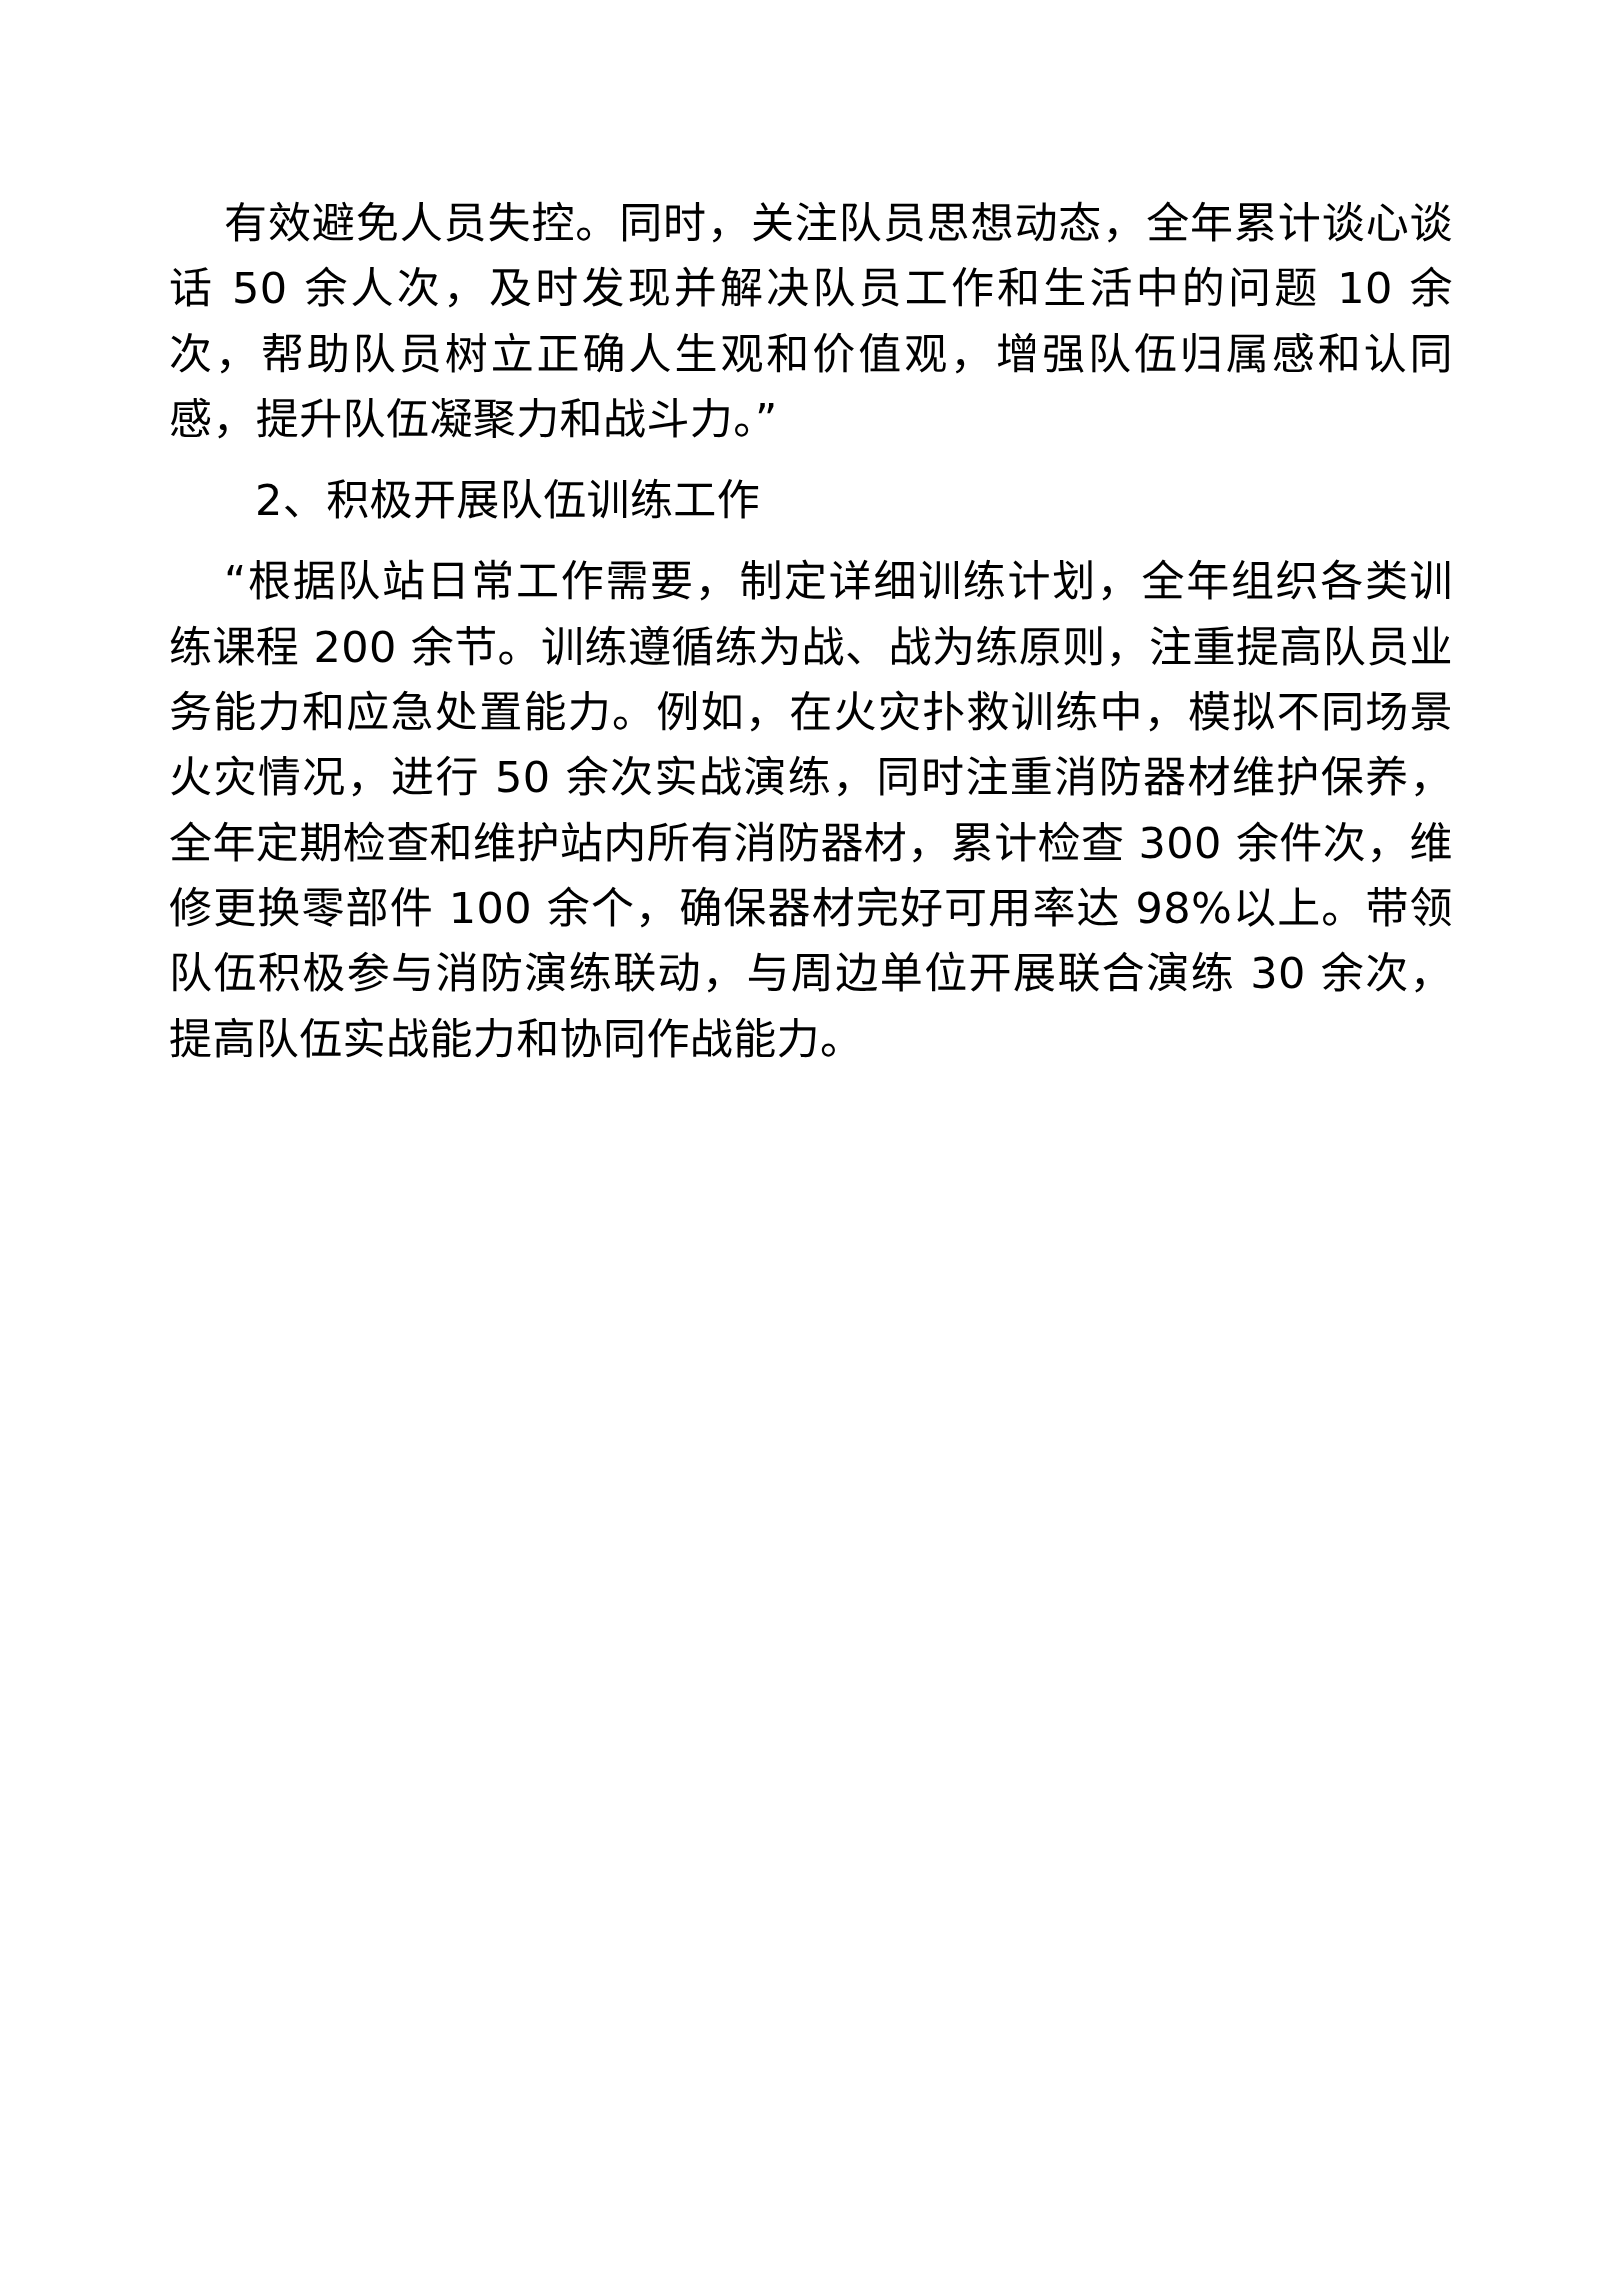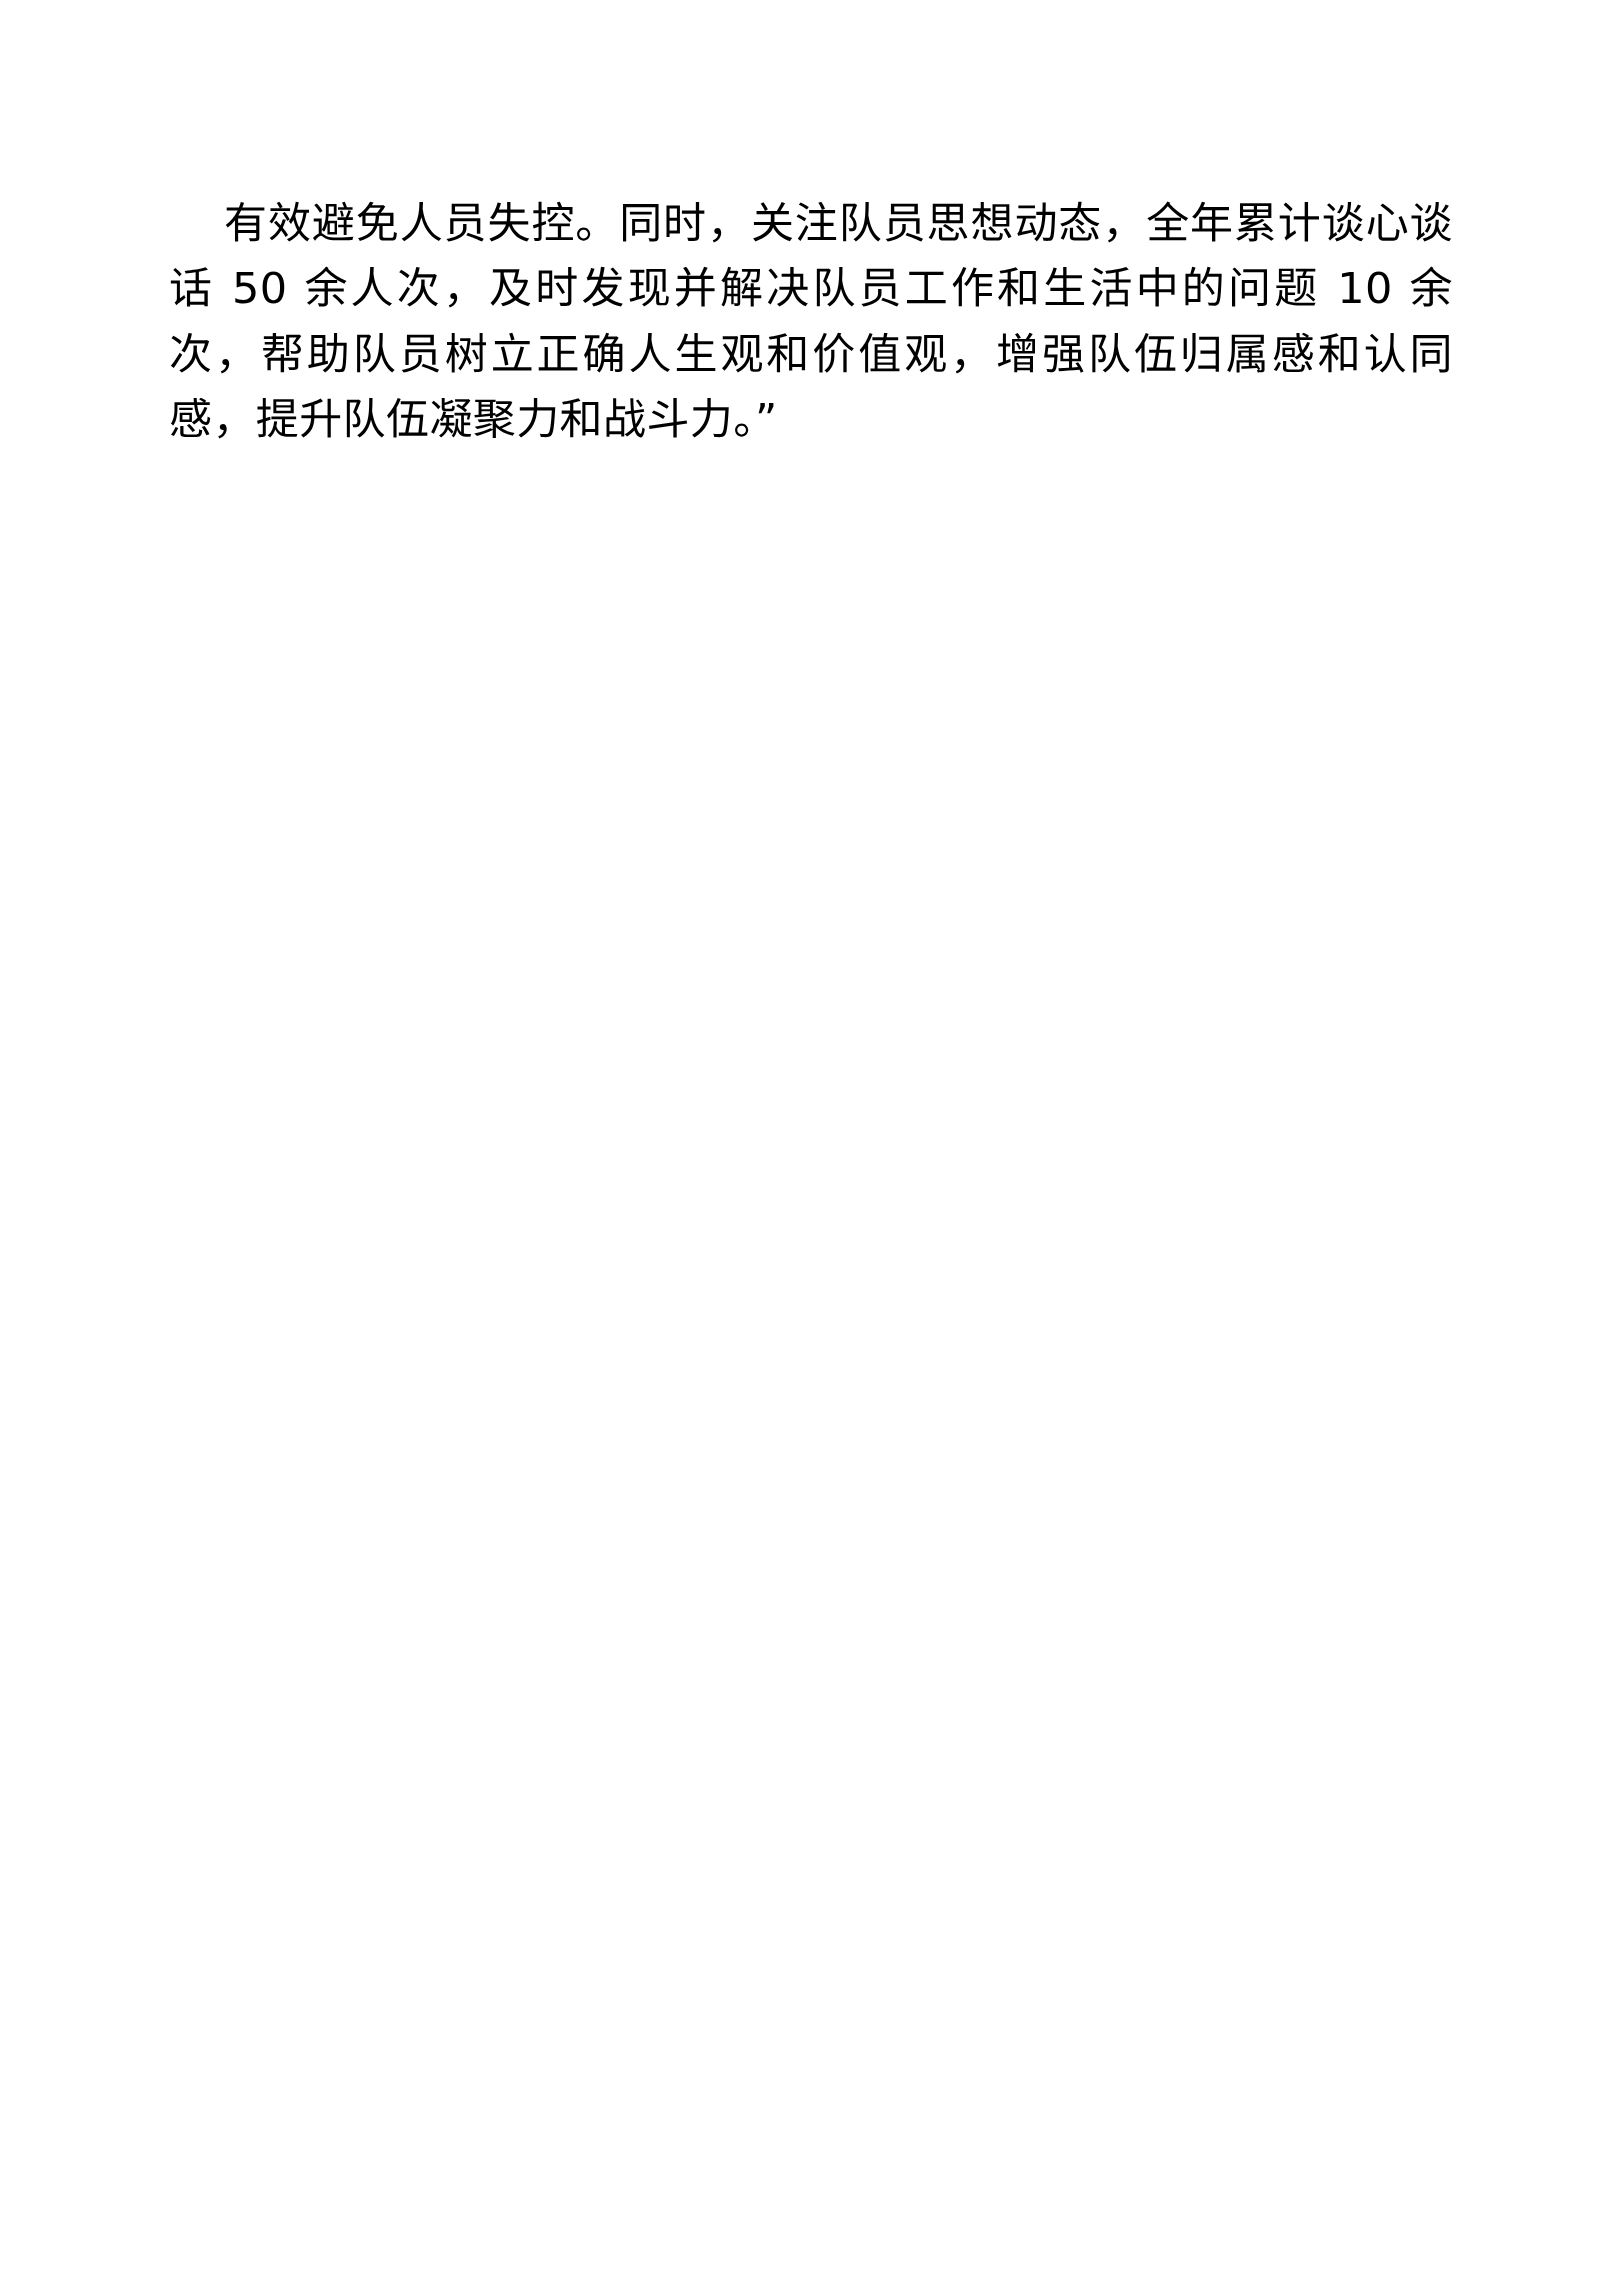--- a/index.html
+++ b/index.html
@@ -55,23 +55,25 @@
 </head>
 <body>
 
 <div class="page">
   <div class="doc-body">
 
     <p class="para indent-small">有效避免人员失控。同时，关注队员思想动态，全年累计谈心谈话 50 余人次，及时发现并解决队员工作和生活中的问题 10 余次，帮助队员树立正确人生观和价值观，增强队伍归属感和认同感，提升队伍凝聚力和战斗力。”</p>
 
     <div class="spacer-sm"></div>
 
+    <p class="para indent">2、积极开展队伍训练工作</p>
 
     <div class="spacer-sm"></div>
 
+    <p class="para indent-small">“根据队站日常工作需要，制定详细训练计划，全年组织各类训练课程 200 余节。训练遵循练为战、战为练原则，注重提高队员业务能力和应急处置能力。例如，在火灾扑救训练中，模拟不同场景火灾情况，进行 50 余次实战演练，同时注重消防器材维护保养，全年定期检查和维护站内所有消防器材，累计检查 300 余件次，维修更换零部件 100 余个，确保器材完好可用率达 98%以上。带领队伍积极参与消防演练联动，与周边单位开展联合演练 30 余次，提高队伍实战能力和协同作战能力。</p>
 
     <div class="spacer-md"></div>
 
 
 
   </div>
 </div>
 
 
 </body></html>

